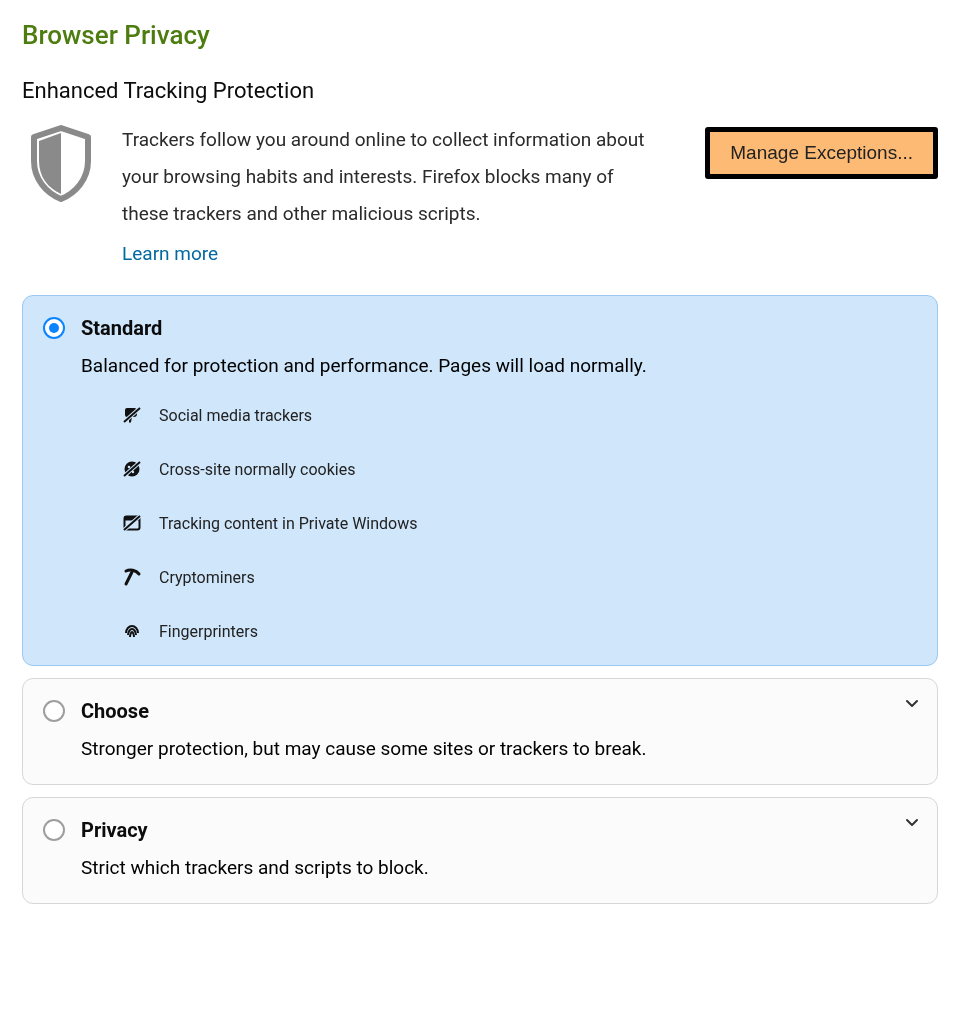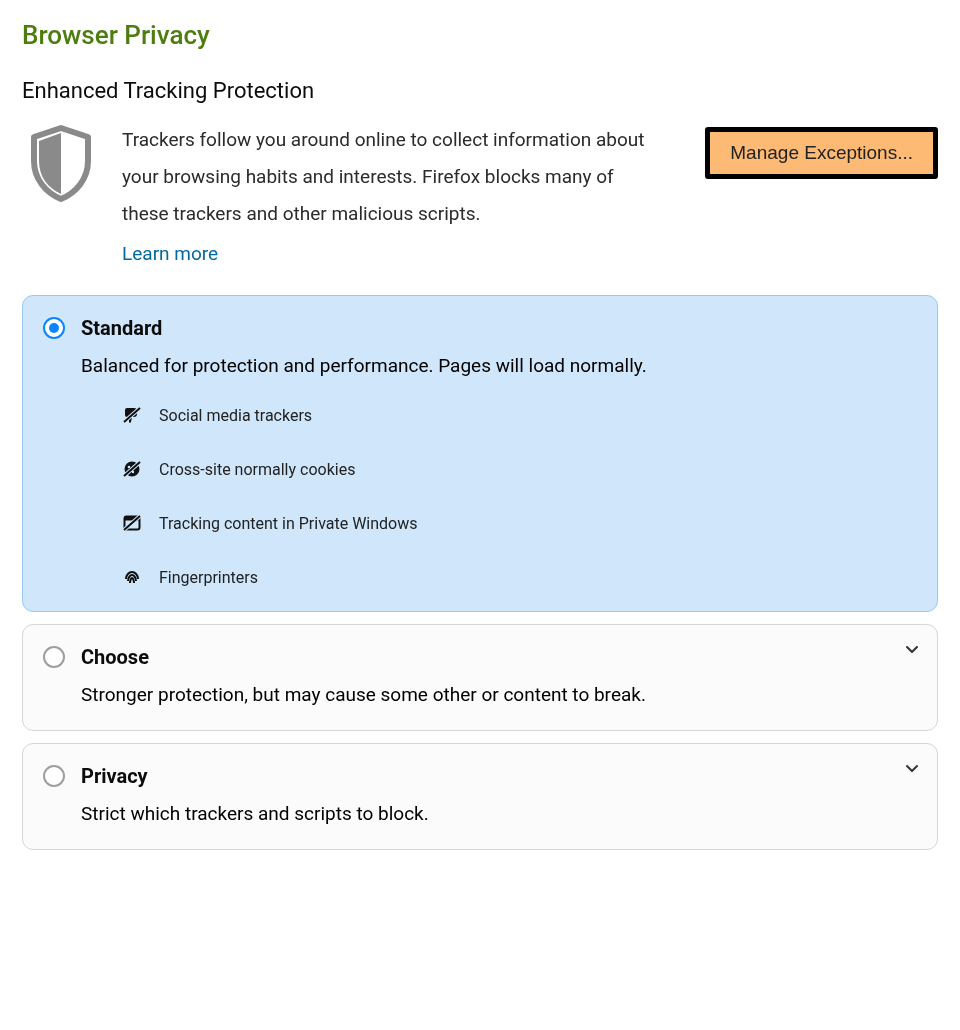--- a/index.html
+++ b/index.html
@@ -179,41 +179,50 @@
               <rect x="2.5" y="3.5" width="15" height="4" fill="#111"></rect>
               <line x1="2" y1="17" x2="18" y2="3" stroke="#cfe6fb" stroke-width="4"></line>
               <line x1="2" y1="17" x2="18" y2="3" stroke="#111" stroke-width="2"></line>
             </svg>
         </span>
         <span>Tracking content in Private Windows</span>
       </div>
       <div class="item">
         <span class="ic">
           <svg width="20" height="20" viewBox="0 0 20 20">
+              <path d="M4 4 C8 2 14 3 17 7" fill="none" stroke="#111" stroke-width="3" stroke-linecap="round"></path>
+              <line x1="10" y1="5" x2="4" y2="17" stroke="#111" stroke-width="3" stroke-linecap="round"></line>
+            </svg>
+        </span>
+        <span>Cryptominers</span>
+      </div>
+      <div class="item">
+        <span class="ic">
+          <svg width="20" height="20" viewBox="0 0 20 20">
               <path d="M4 12c0-4 3-7 6-7s6 3 6 7" fill="none" stroke="#111" stroke-width="2"></path>
               <path d="M6 14c0-3 2-6 4-6s4 3 4 6" fill="none" stroke="#111" stroke-width="2"></path>
               <path d="M8 16c0-2 1-5 2-5s2 3 2 5" fill="none" stroke="#111" stroke-width="2"></path>
             </svg>
         </span>
         <span>Fingerprinters</span>
       </div>
     </div>
   </div>
 
   <div class="panel">
     <span class="chevron">
       <svg width="14" height="14" viewBox="0 0 14 14">
           <path d="M2 4l5 5 5-5" fill="none" stroke="#333" stroke-width="2" stroke-linecap="round" stroke-linejoin="round"></path>
         </svg>
     </span>
     <div class="panel-header">
       <span class="radio"></span>
       <span class="panel-title">Choose</span>
     </div>
-    <div class="panel-desc">Stronger protection, but may cause some other or content to break.</div>
+    <div class="panel-desc">Stronger protection, but may cause some sites or trackers to break.</div>
   </div>
 
   <div class="panel">
     <span class="chevron">
       <svg width="14" height="14" viewBox="0 0 14 14">
           <path d="M2 4l5 5 5-5" fill="none" stroke="#333" stroke-width="2" stroke-linecap="round" stroke-linejoin="round"></path>
         </svg>
     </span>
     <div class="panel-header">
       <span class="radio"></span>

